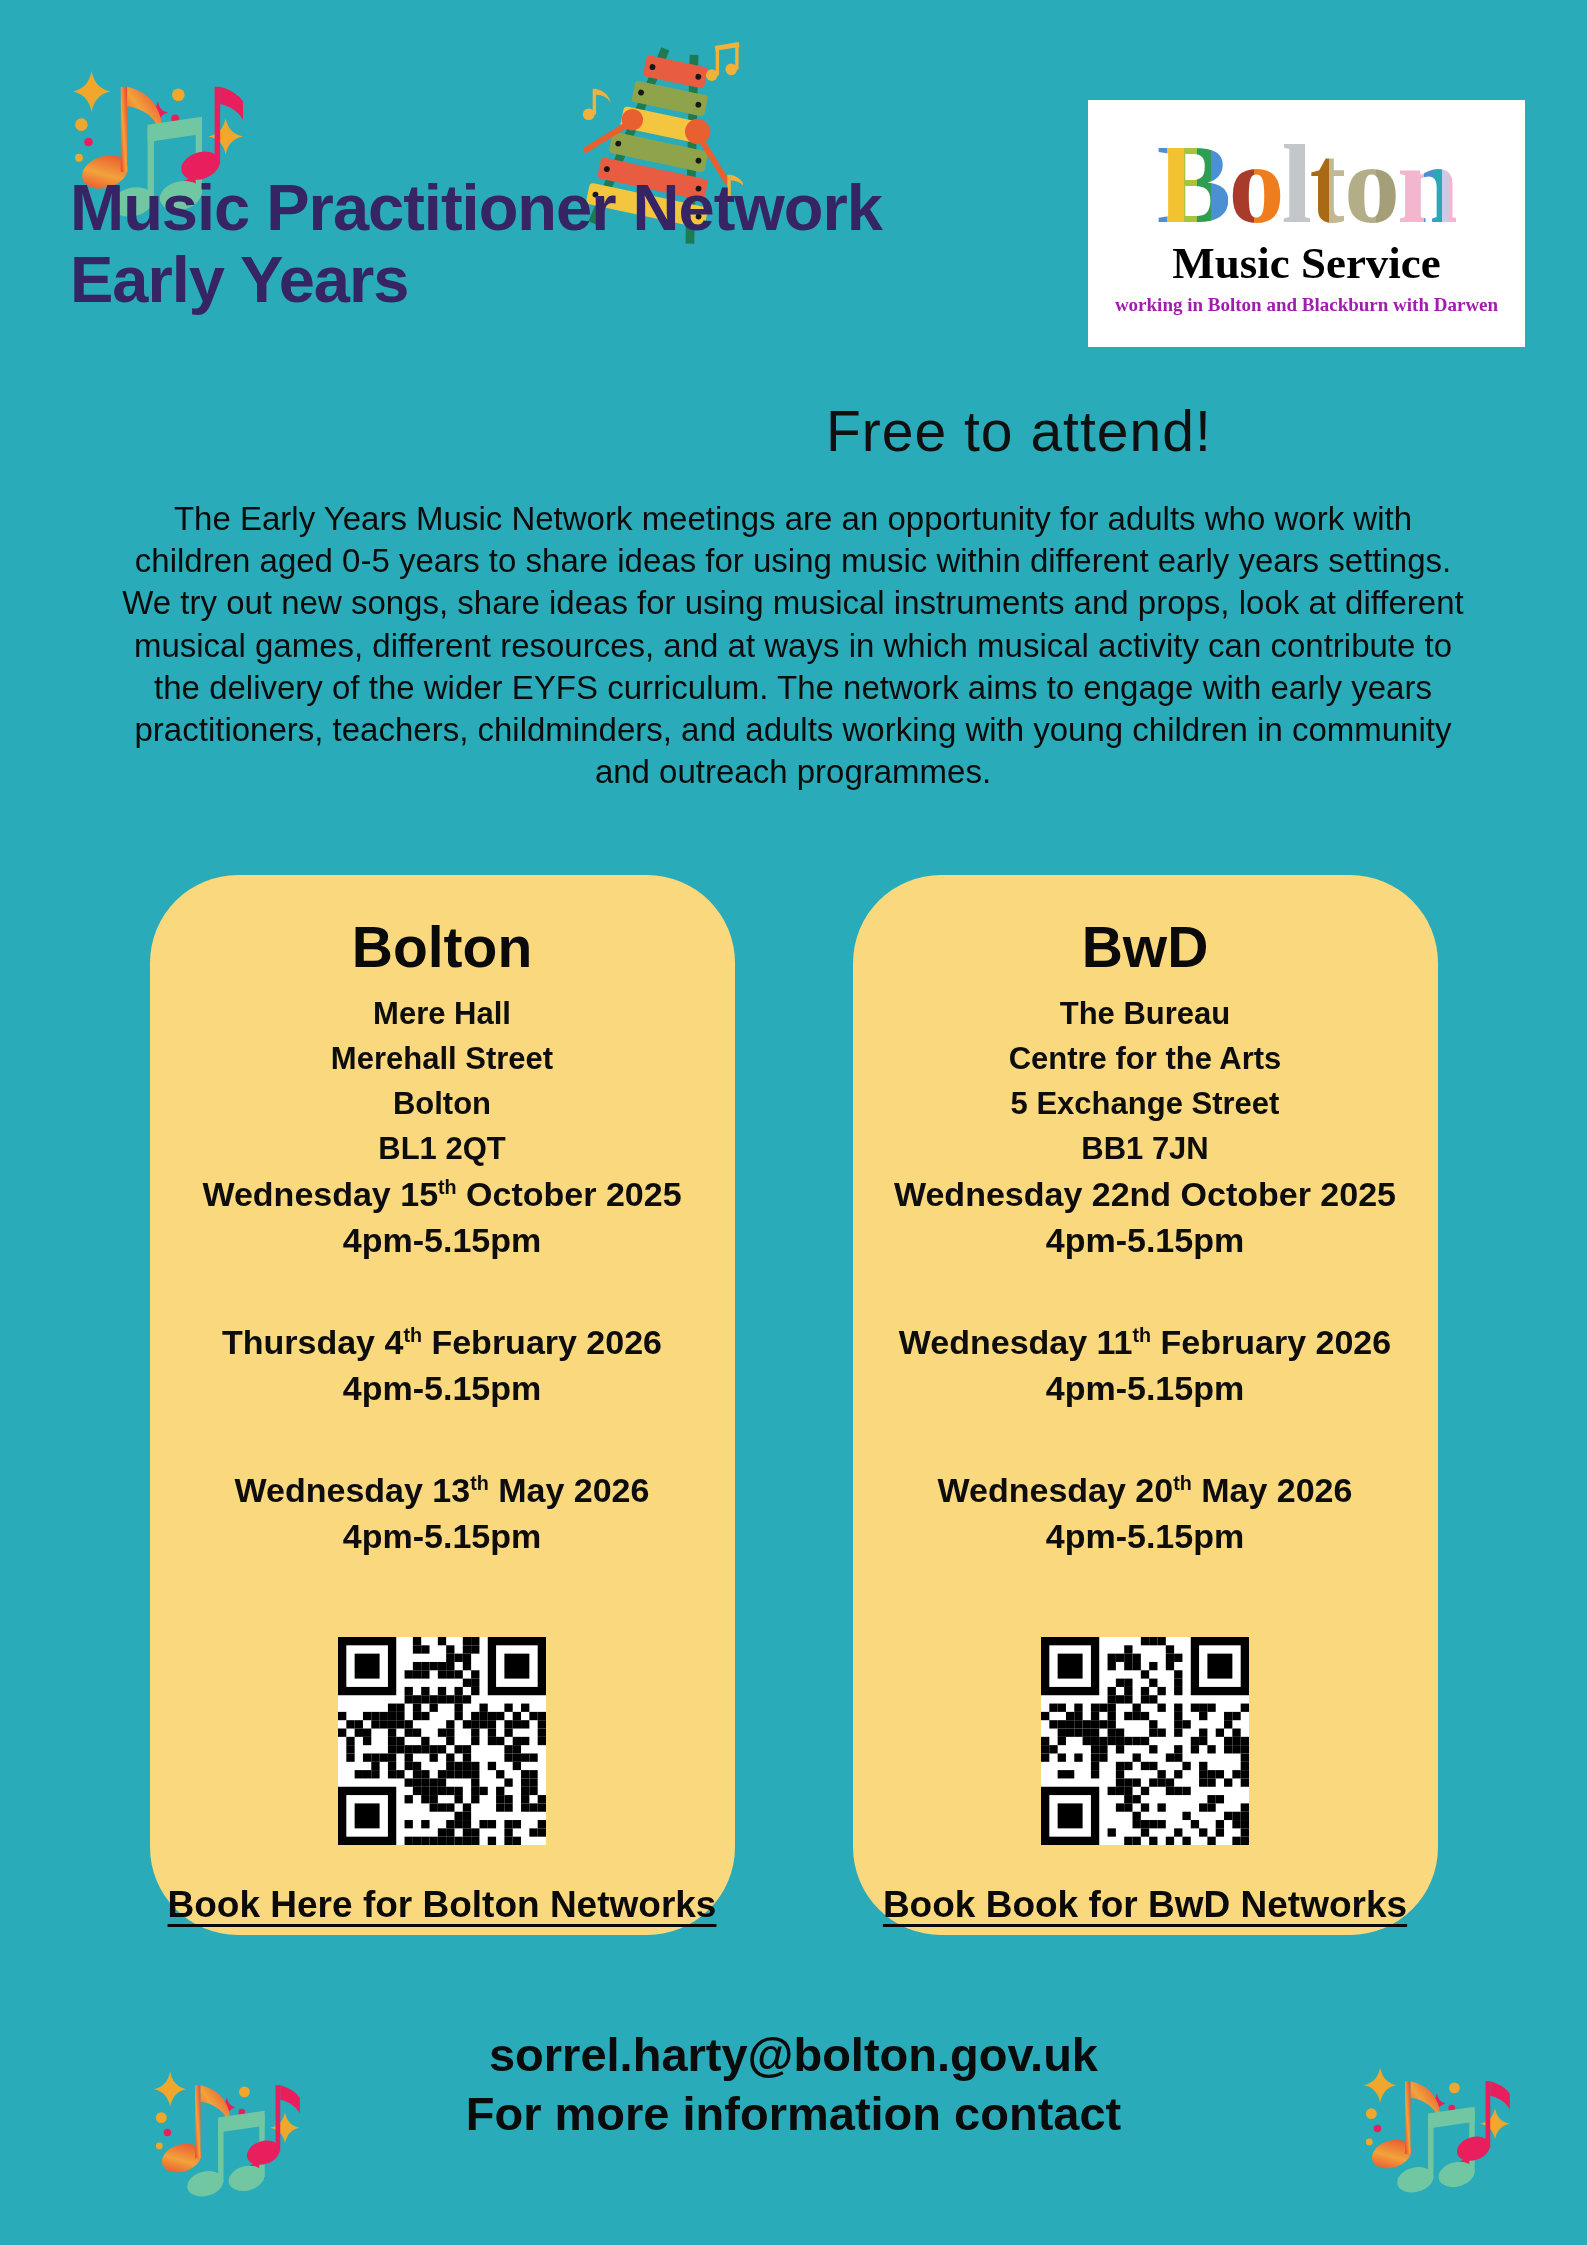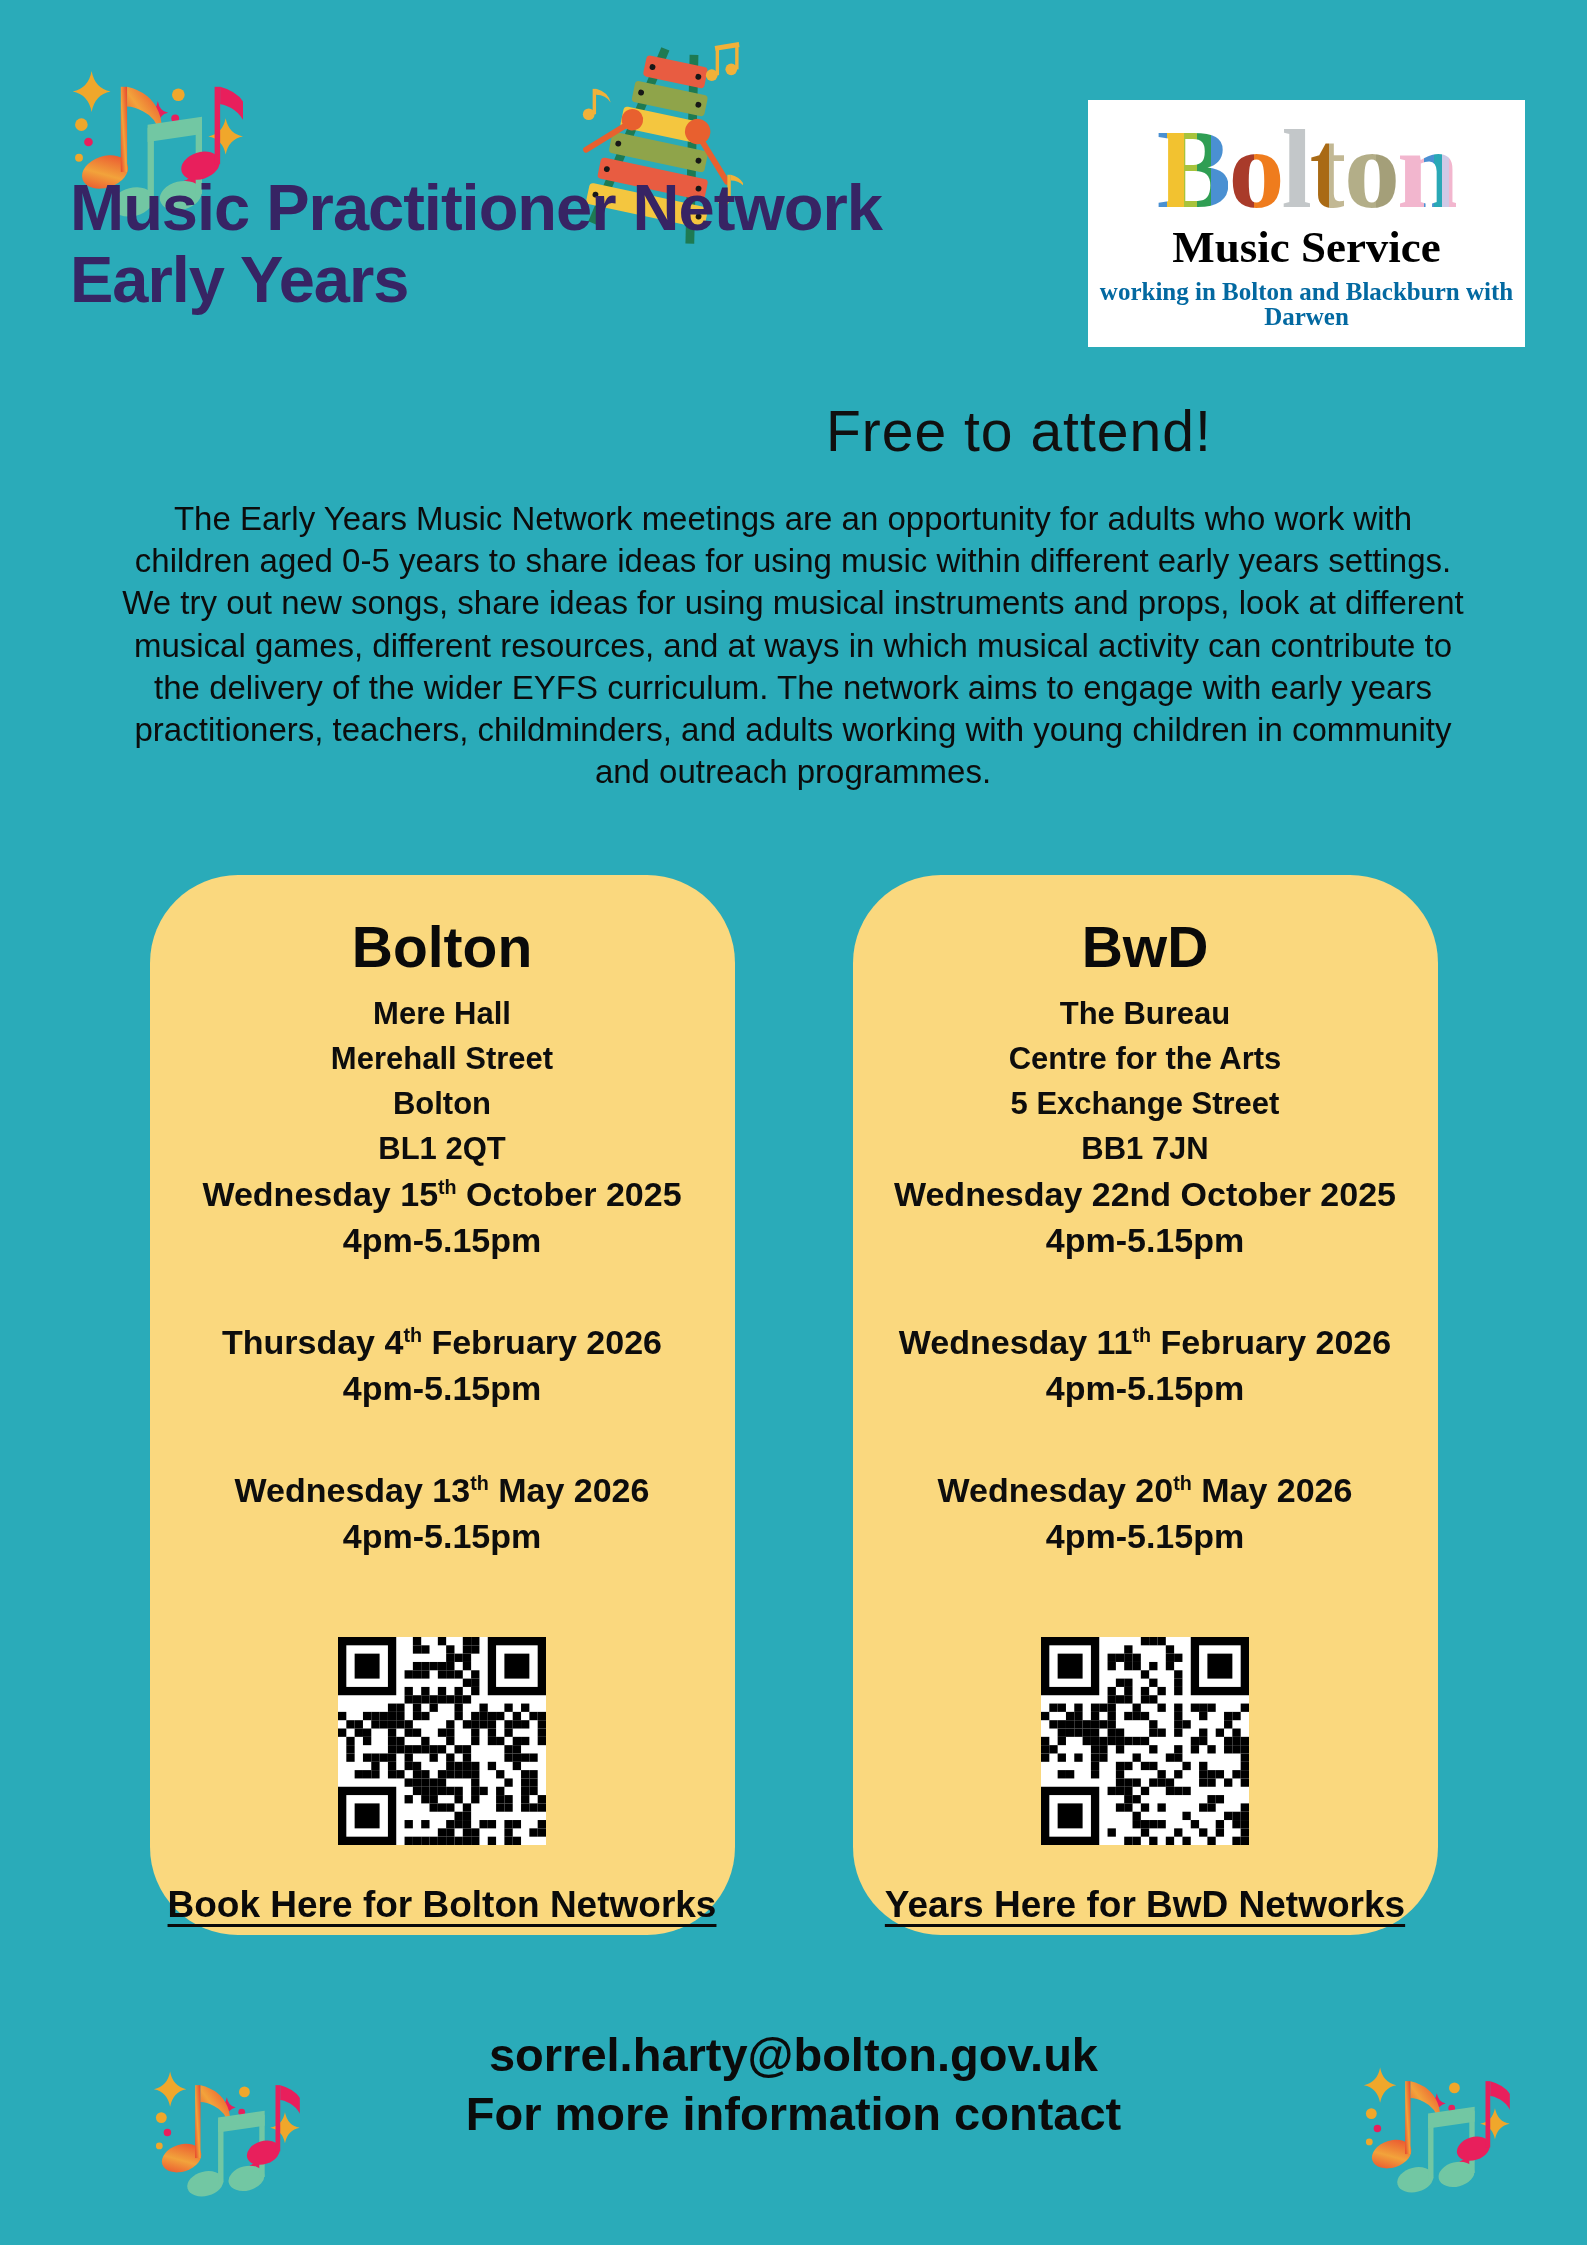--- a/index.html
+++ b/index.html
@@ -20,21 +20,21 @@
             font-family:"Liberation Serif",serif;text-align:center;}
   .logo-word{font-weight:700;font-size:112px;line-height:0.92;letter-spacing:-3px;}
   .logo-word span{-webkit-background-clip:text;background-clip:text;color:transparent;}
   .lg1{background-image:linear-gradient(90deg,#4a90d2 0 14%,#f2c230 14% 38%,#a8c33c 38% 56%,#2f9e53 56% 76%,#4a90d2 76% 100%);}
   .lg2{background-image:linear-gradient(90deg,#a93b2a 0 50%,#ef7c1d 50% 100%);}
   .lg3{background-image:linear-gradient(90deg,#c3c7c9 0 100%);}
   .lg4{background-image:linear-gradient(90deg,#a96a15 0 55%,#c2b894 55% 100%);}
   .lg5{background-image:linear-gradient(90deg,#b3ae88 0 60%,#a49f79 60% 100%);}
   .lg6{background-image:linear-gradient(90deg,#f2b6ce 0 45%,#4a90d2 45% 62%,#29a8b6 62% 76%,#cfc9e6 76% 88%,#f2b6ce 88% 100%);}
   .logo-line2{font-weight:700;font-size:45px;line-height:1;color:#000000;margin-top:4px;letter-spacing:0px;}
-  .logo-tagline{font-weight:700;font-size:25px;line-height:1;color:#0369a1;margin-top:9px;letter-spacing:0px;}
+  .logo-tagline{font-weight:700;font-size:19px;line-height:1;color:#a21caf;margin-top:9px;letter-spacing:0px;}
 
   
   .title{left:70px;top:172px;font-size:65px;font-weight:700;color:#372464;
          line-height:1.1;letter-spacing:-1px;white-space:nowrap;}
   .free{left:826px;top:398px;font-size:57px;font-weight:400;color:#101010;letter-spacing:1px;}
 
   .intro{left:113px;top:498px;width:1360px;text-align:center;
          font-size:33px;line-height:1.28;color:#0C0C0C;margin:0;}
 
   
@@ -656,21 +656,21 @@
           <rect x="192" y="184" width="8" height="8" fill="#000"></rect>
           <rect x="80" y="192" width="8" height="8" fill="#000"></rect>
           <rect x="88" y="192" width="8" height="8" fill="#000"></rect>
           <rect x="104" y="192" width="8" height="8" fill="#000"></rect>
           <rect x="120" y="192" width="8" height="8" fill="#000"></rect>
           <rect x="136" y="192" width="8" height="8" fill="#000"></rect>
           <rect x="160" y="192" width="8" height="8" fill="#000"></rect>
           <rect x="184" y="192" width="8" height="8" fill="#000"></rect>
           <rect x="192" y="192" width="8" height="8" fill="#000"></rect>
         </svg>
-      <a class="book">Years Here for BwD Networks</a>
+      <a class="book">Book Book for BwD Networks</a>
     </section>
 
   </div>
 
   <div class="abs footer">
     <div>sorrel.harty@bolton.gov.uk</div>
     <div>For more information contact</div>
   </div>
 
   <div class="abs deco deco-bl">

